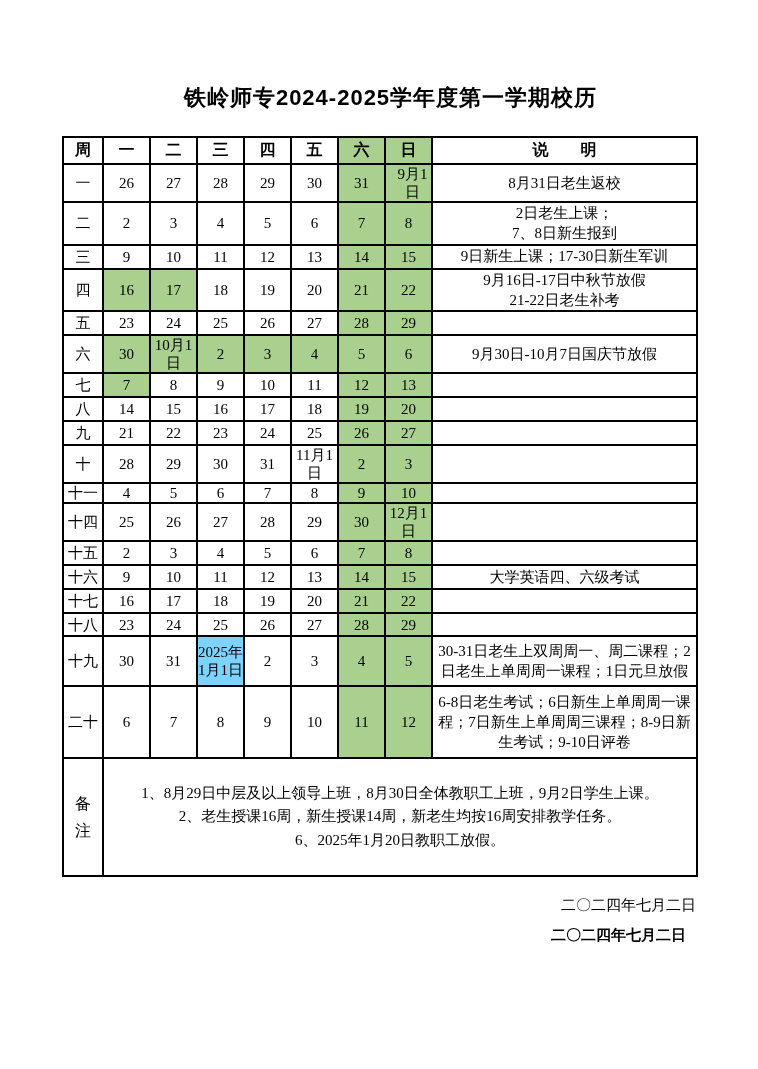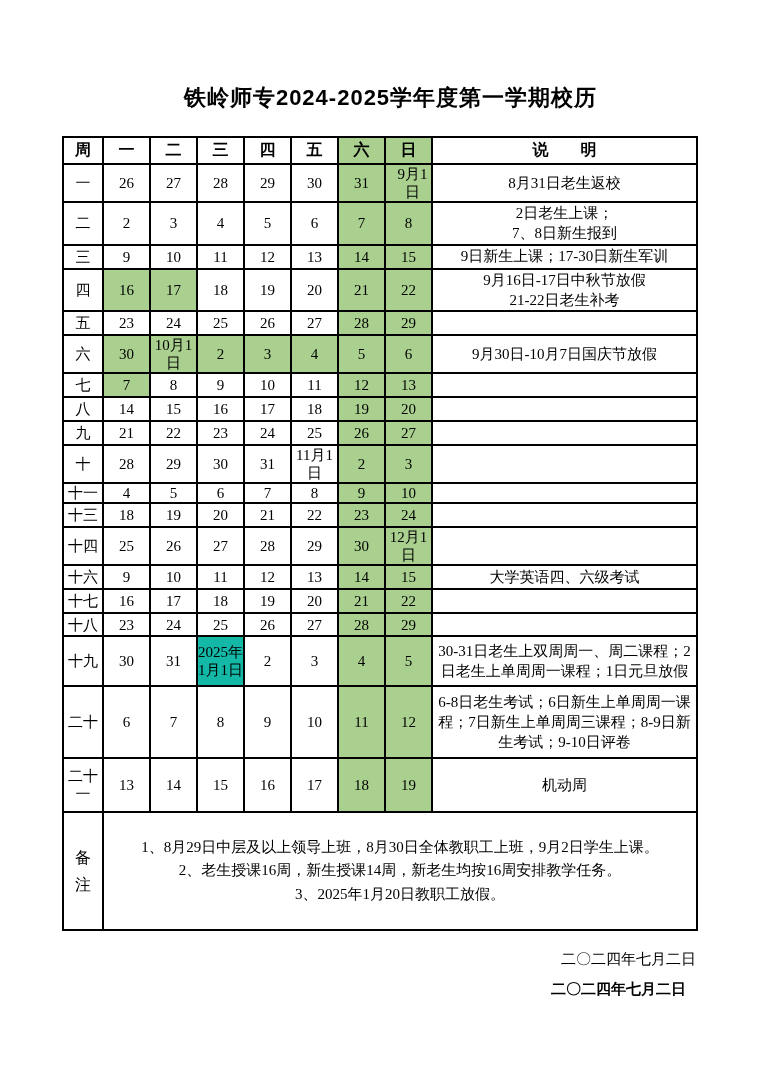--- a/index.html
+++ b/index.html
@@ -218,39 +218,39 @@
         <td class="day-cell">4</td>
         <td class="day-cell">5</td>
         <td class="day-cell">6</td>
         <td class="day-cell">7</td>
         <td class="day-cell">8</td>
         <td class="day-cell" style="background: rgb(169, 208, 142);">9</td>
         <td class="day-cell" style="background: rgb(169, 208, 142);">10</td>
         <td class="note-cell"></td>
       </tr>
       <tr style="height: 24px;">
-        <th class="week-label">十三</th>
-        <td class="day-cell">18</td>
-        <td class="day-cell">19</td>
-        <td class="day-cell">20</td>
-        <td class="day-cell">21</td>
-        <td class="day-cell">22</td>
-        <td class="day-cell" style="background: rgb(169, 208, 142);">23</td>
-        <td class="day-cell" style="background: rgb(169, 208, 142);">24</td>
-        <td class="note-cell"></td>
-      </tr>
-      <tr style="height: 24px;">
         <th class="week-label">十四</th>
         <td class="day-cell">25</td>
         <td class="day-cell">26</td>
         <td class="day-cell">27</td>
         <td class="day-cell">28</td>
         <td class="day-cell">29</td>
         <td class="day-cell" style="background: rgb(169, 208, 142);">30</td>
         <td class="day-cell day-small" style="background: rgb(169, 208, 142);">12月1日</td>
+        <td class="note-cell"></td>
+      </tr>
+      <tr style="height: 24px;">
+        <th class="week-label">十五</th>
+        <td class="day-cell">2</td>
+        <td class="day-cell">3</td>
+        <td class="day-cell">4</td>
+        <td class="day-cell">5</td>
+        <td class="day-cell">6</td>
+        <td class="day-cell" style="background: rgb(169, 208, 142);">7</td>
+        <td class="day-cell" style="background: rgb(169, 208, 142);">8</td>
         <td class="note-cell"></td>
       </tr>
       <tr style="height: 24px;">
         <th class="week-label">十六</th>
         <td class="day-cell">9</td>
         <td class="day-cell">10</td>
         <td class="day-cell">11</td>
         <td class="day-cell">12</td>
         <td class="day-cell">13</td>
         <td class="day-cell" style="background: rgb(169, 208, 142);">14</td>
@@ -276,59 +276,48 @@
         <td class="day-cell">26</td>
         <td class="day-cell">27</td>
         <td class="day-cell" style="background: rgb(169, 208, 142);">28</td>
         <td class="day-cell" style="background: rgb(169, 208, 142);">29</td>
         <td class="note-cell"></td>
       </tr>
       <tr style="height: 50px;">
         <th class="week-label">十九</th>
         <td class="day-cell">30</td>
         <td class="day-cell">31</td>
-        <td class="day-cell day-small" style="background: #14b8a6;">2025年
+        <td class="day-cell day-small" style="background: #7dd3fc;">2025年
 1月1日</td>
         <td class="day-cell">2</td>
         <td class="day-cell">3</td>
         <td class="day-cell" style="background: rgb(169, 208, 142);">4</td>
         <td class="day-cell" style="background: rgb(169, 208, 142);">5</td>
         <td class="note-cell">30-31日老生上双周周一、周二课程；2日老生上单周周一课程；1日元旦放假</td>
       </tr>
       <tr style="height: 72px;">
         <th class="week-label">二十</th>
         <td class="day-cell">6</td>
         <td class="day-cell">7</td>
         <td class="day-cell">8</td>
         <td class="day-cell">9</td>
         <td class="day-cell">10</td>
         <td class="day-cell" style="background: rgb(169, 208, 142);">11</td>
         <td class="day-cell" style="background: rgb(169, 208, 142);">12</td>
         <td class="note-cell">6-8日老生考试；6日新生上单周周一课程；7日新生上单周周三课程；8-9日新生考试；9-10日评卷</td>
       </tr>
-      <tr style="height: 54px;">
-        <th class="week-label">二十一</th>
-        <td class="day-cell">13</td>
-        <td class="day-cell">14</td>
-        <td class="day-cell">15</td>
-        <td class="day-cell">16</td>
-        <td class="day-cell">17</td>
-        <td class="day-cell" style="background: rgb(169, 208, 142);">18</td>
-        <td class="day-cell" style="background: rgb(169, 208, 142);">19</td>
-        <td class="note-cell">机动周</td>
-      </tr>
       <tr style="height: 118px;">
         <th class="remark-label">
           <div class="rl-char">备</div>
           <div class="rl-char">注</div>
         </th>
         <td class="remark-body" colspan="8">
           <div>1、8月29日中层及以上领导上班，8月30日全体教职工上班，9月2日学生上课。</div>
           <div>2、老生授课16周，新生授课14周，新老生均按16周安排教学任务。</div>
-          <div>3、2025年1月20日教职工放假。</div>
+          <div>6、2025年1月20日教职工放假。</div>
         </td>
       </tr>
     </tbody>
 </table>
 
 <div class="footer">
   <div>二〇二四年七月二日</div>
   <div class="footer-date">二〇二四年七月二日</div>
 </div>
 

